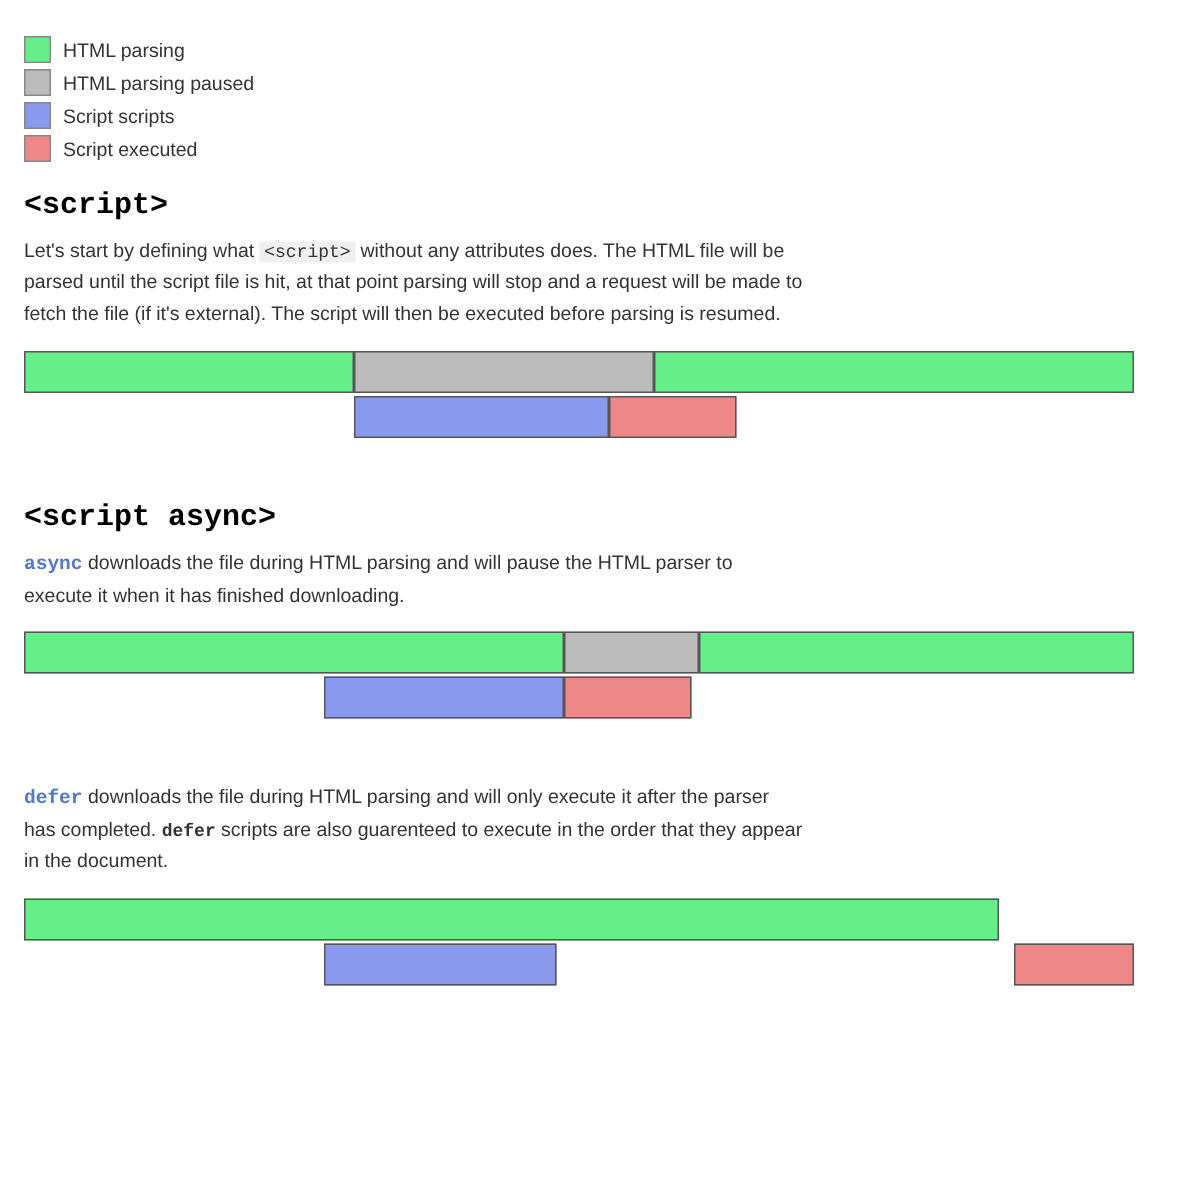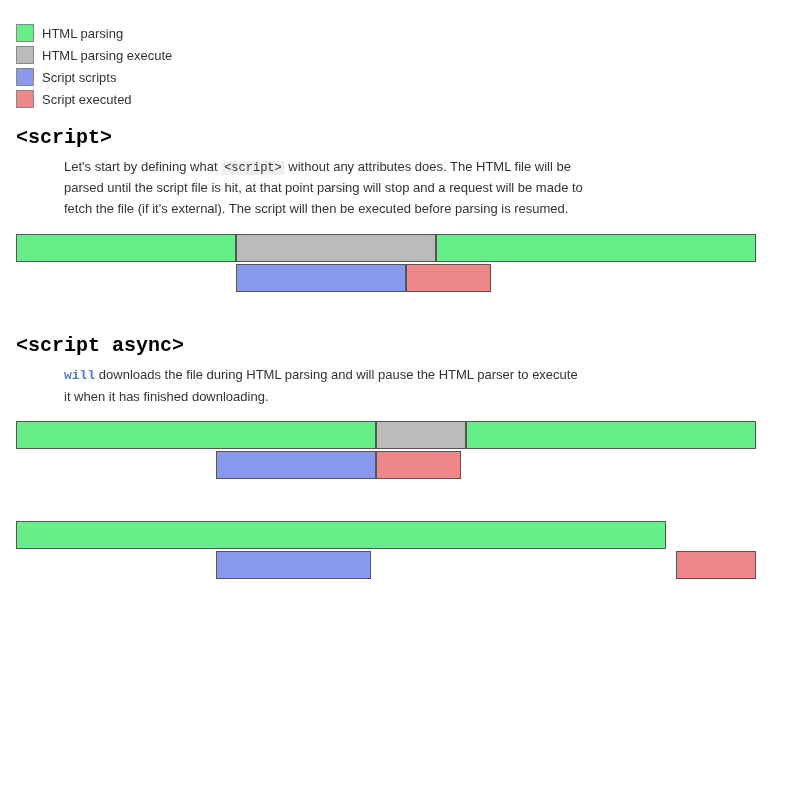--- a/index.html
+++ b/index.html
@@ -39,21 +39,20 @@
       font-weight: bold;
       margin: 18px 0 8px 0;
       color: #000;
     }
 
     .description {
       font-size: 13px;
       line-height: 1.6;
       margin-bottom: 14px;
       max-width: 520px;
-      margin-left: 48px;
     }
 
     .description .code-inline {
       font-family: 'Courier New', monospace;
       background: #f0f0f0;
       padding: 0 3px;
       font-size: 12px;
       color: #333;
     }
 
@@ -87,21 +86,21 @@
 
 <div>
   <div class="legend-title"></div>
   <div id="legend-items">
       <div class="legend-item">
         <div class="legend-box" style="background-color: rgb(102, 238, 136);"></div>
         <span>HTML parsing</span>
       </div>
       <div class="legend-item">
         <div class="legend-box" style="background-color: rgb(187, 187, 187);"></div>
-        <span>HTML parsing execute</span>
+        <span>HTML parsing paused</span>
       </div>
       <div class="legend-item">
         <div class="legend-box" style="background-color: rgb(136, 153, 238);"></div>
         <span>Script scripts</span>
       </div>
       <div class="legend-item">
         <div class="legend-box" style="background-color: rgb(238, 136, 136);"></div>
         <span>Script executed</span>
       </div>
     </div>
@@ -111,26 +110,27 @@
     <div class="section-title">&lt;script&gt;</div>
     <p class="description">Let's start by defining what <span class="code-inline">&lt;script&gt;</span> without any attributes does. The HTML file will be parsed until the script file is hit, at that point parsing will stop and a request will be made to fetch the file (if it's external). The script will then be executed before parsing is resumed.</p>
     <div class="diagram-container">
       <div class="bar green" style="top: 0px; left: 0px; width: 220px;"></div>
       <div class="bar gray" style="top: 0px; left: 220px; width: 200px;"></div>
       <div class="bar green" style="top: 0px; left: 420px; width: 320px;"></div>
       <div class="bar blue" style="top: 30px; left: 220px; width: 170px;"></div>
       <div class="bar pink" style="top: 30px; left: 390px; width: 85px;"></div>
     </div>
     <div class="section-title">&lt;script async&gt;</div>
-    <p class="description"><span style="font-family: &quot;Courier New&quot;, monospace; font-weight: bold; color: rgb(85, 119, 204);">will</span> downloads the file during HTML parsing and will pause the HTML parser to execute it when it has finished downloading.</p>
+    <p class="description"><span style="font-family: &quot;Courier New&quot;, monospace; font-weight: bold; color: rgb(85, 119, 204);">async</span> downloads the file during HTML parsing and will pause the HTML parser to execute it when it has finished downloading.</p>
     <div class="diagram-container">
       <div class="bar green" style="top: 0px; left: 0px; width: 360px;"></div>
       <div class="bar gray" style="top: 0px; left: 360px; width: 90px;"></div>
       <div class="bar green" style="top: 0px; left: 450px; width: 290px;"></div>
       <div class="bar blue" style="top: 30px; left: 200px; width: 160px;"></div>
       <div class="bar pink" style="top: 30px; left: 360px; width: 85px;"></div>
     </div>
+    <p class="description"><span style="font-family: &quot;Courier New&quot;, monospace; font-weight: bold; color: rgb(85, 119, 204);">defer</span> downloads the file during HTML parsing and will only execute it after the parser has completed. <span class="bold-code">defer</span> scripts are also guarenteed to execute in the order that they appear in the document.</p>
     <div class="diagram-container">
       <div class="bar green" style="top: 0px; left: 0px; width: 650px;"></div>
       <div class="bar blue" style="top: 30px; left: 200px; width: 155px;"></div>
       <div class="bar pink" style="top: 30px; left: 660px; width: 80px;"></div>
     </div>
   </div>
 
 </body></html>

